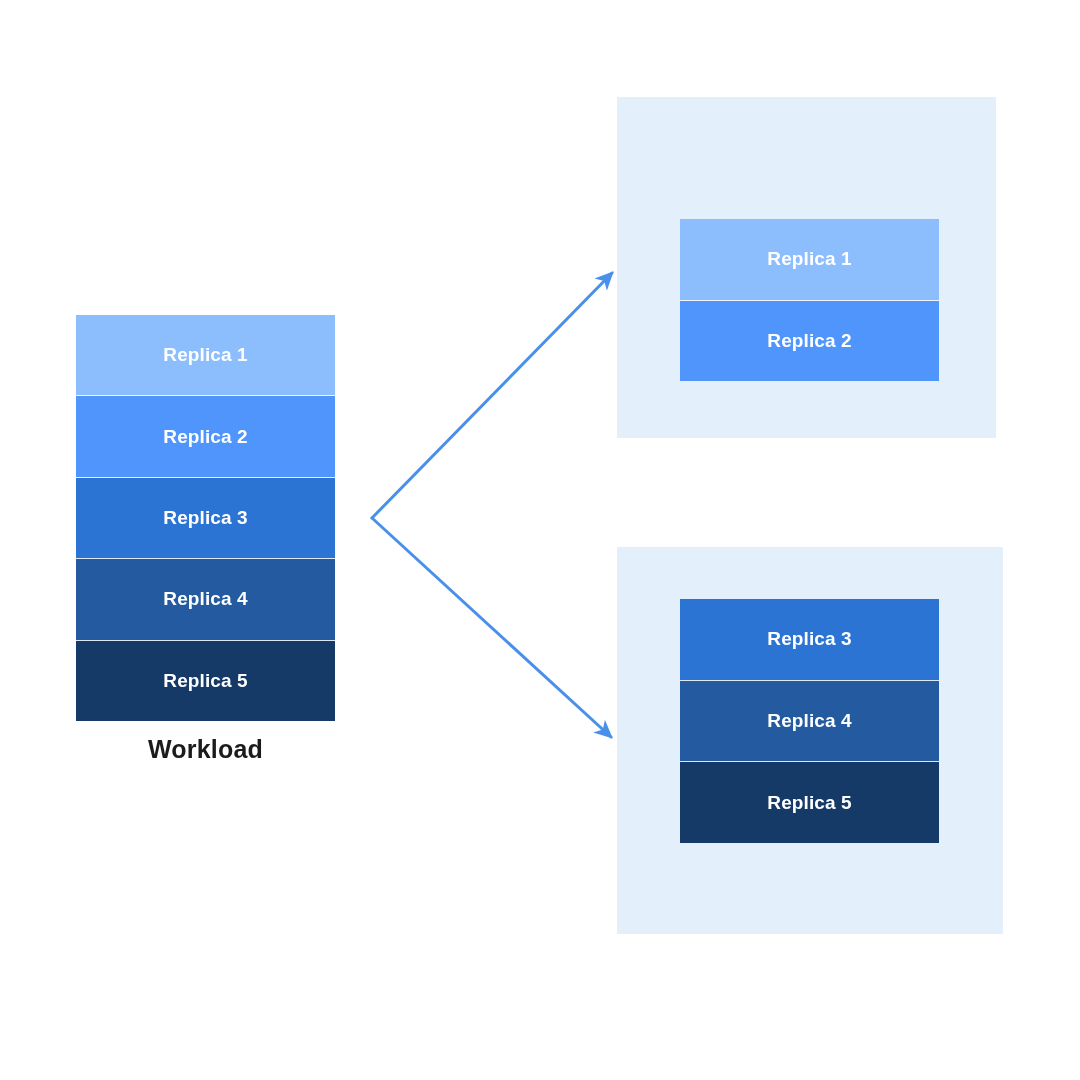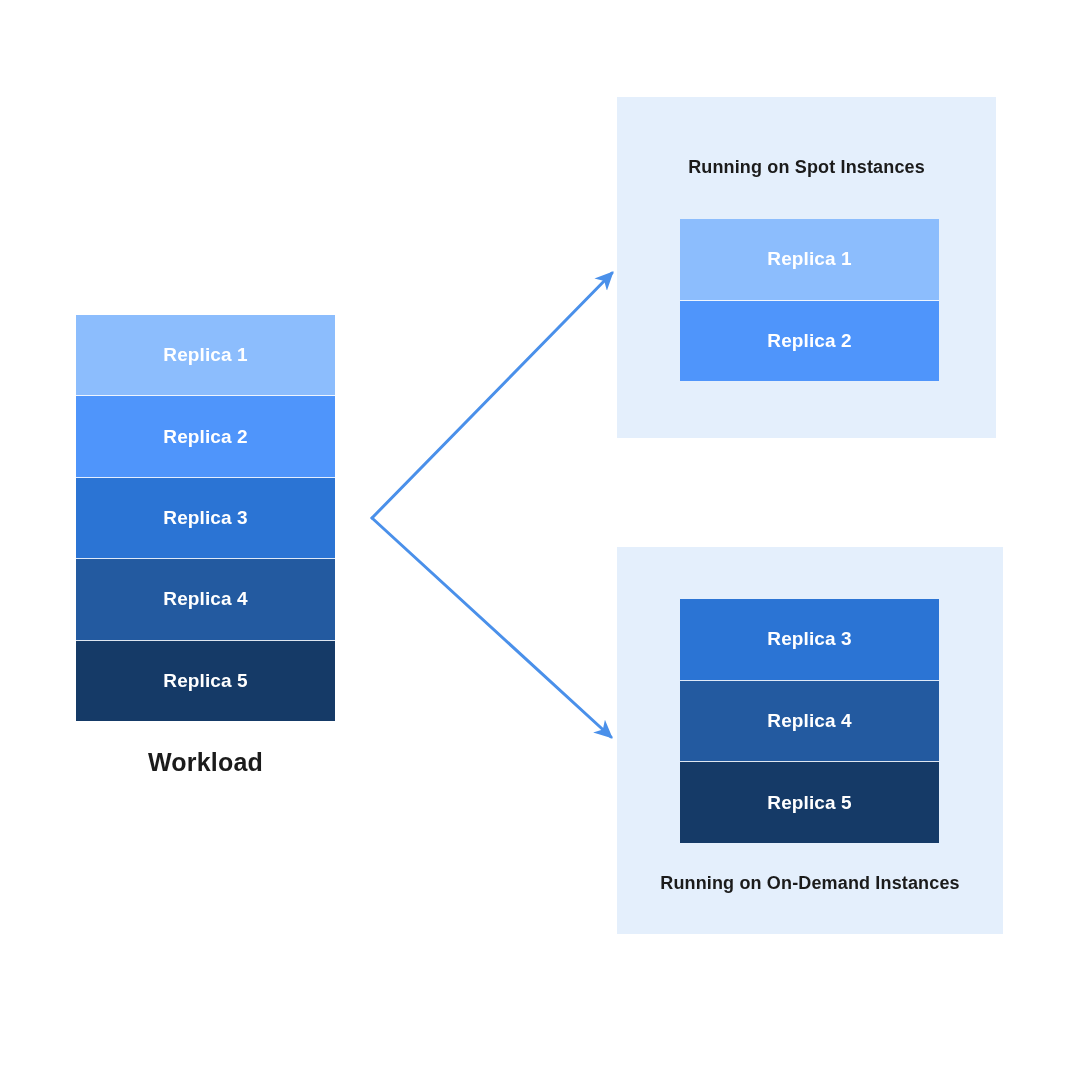--- a/index.html
+++ b/index.html
@@ -57,21 +57,21 @@
     letter-spacing: 0.1px;
     box-sizing: border-box;
     border-bottom: 1px solid rgba(255,255,255,0.85);
   }
   .replica-block:last-child {
     border-bottom: none;
   }
 
   #workload-caption {
     width: 259px;
-    margin-top: 27px;
+    margin-top: 14px;
     text-align: center;
     font-size: 25px;
     font-weight: bold;
     color: #1b1b1b;
     letter-spacing: 0.2px;
   }
 
   
   .instance-panel {
     position: absolute;
@@ -155,21 +155,20 @@
         <span>Replica 4</span>
       </div>
       <div class="replica-block" style="background-color: rgb(21, 58, 103);">
         <span>Replica 5</span>
       </div>
     </div>
     <div id="workload-caption">Workload</div>
   </div>
 
   <div class="instance-panel" id="panel-spot" style="background-color: rgb(228, 239, 252);"></div>
-  <div class="panel-title" style="left:617px; top:157px; width:379px;">Running on Spot Instances</div>
   <div class="panel-stack" id="stack-spot">
     <div class="replica-block" style="background-color: rgb(140, 189, 253);">
       <span>Replica 1</span>
     </div>
     <div class="replica-block" style="background-color: rgb(79, 149, 251);">
       <span>Replica 2</span>
     </div>
   </div>
 
   <div class="instance-panel" id="panel-ondemand" style="background-color: rgb(228, 239, 252);"></div>
@@ -177,15 +176,14 @@
     <div class="replica-block" style="background-color: rgb(43, 116, 212);">
       <span>Replica 3</span>
     </div>
     <div class="replica-block" style="background-color: rgb(35, 90, 160);">
       <span>Replica 4</span>
     </div>
     <div class="replica-block" style="background-color: rgb(21, 58, 103);">
       <span>Replica 5</span>
     </div>
   </div>
-  <div class="panel-title" style="left:617px; top:873px; width:386px;">Running on On-Demand Instances</div>
 
 </div>
 
 </body></html>

